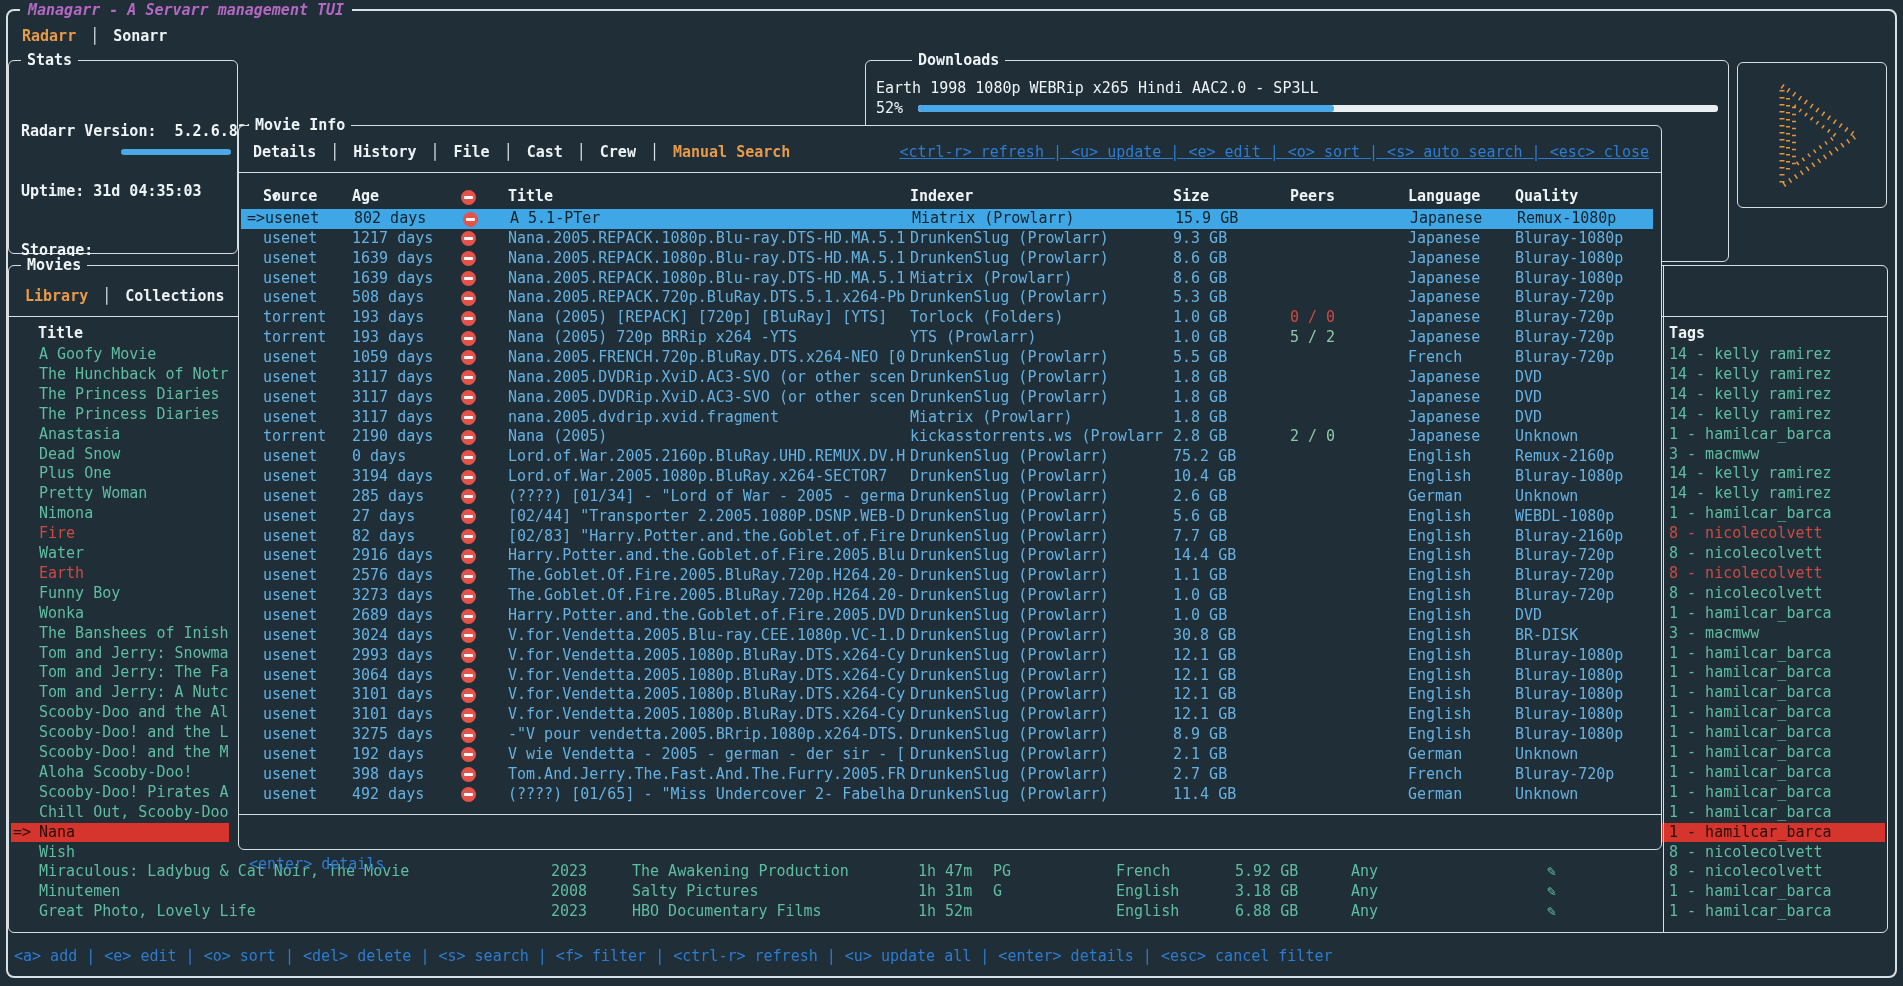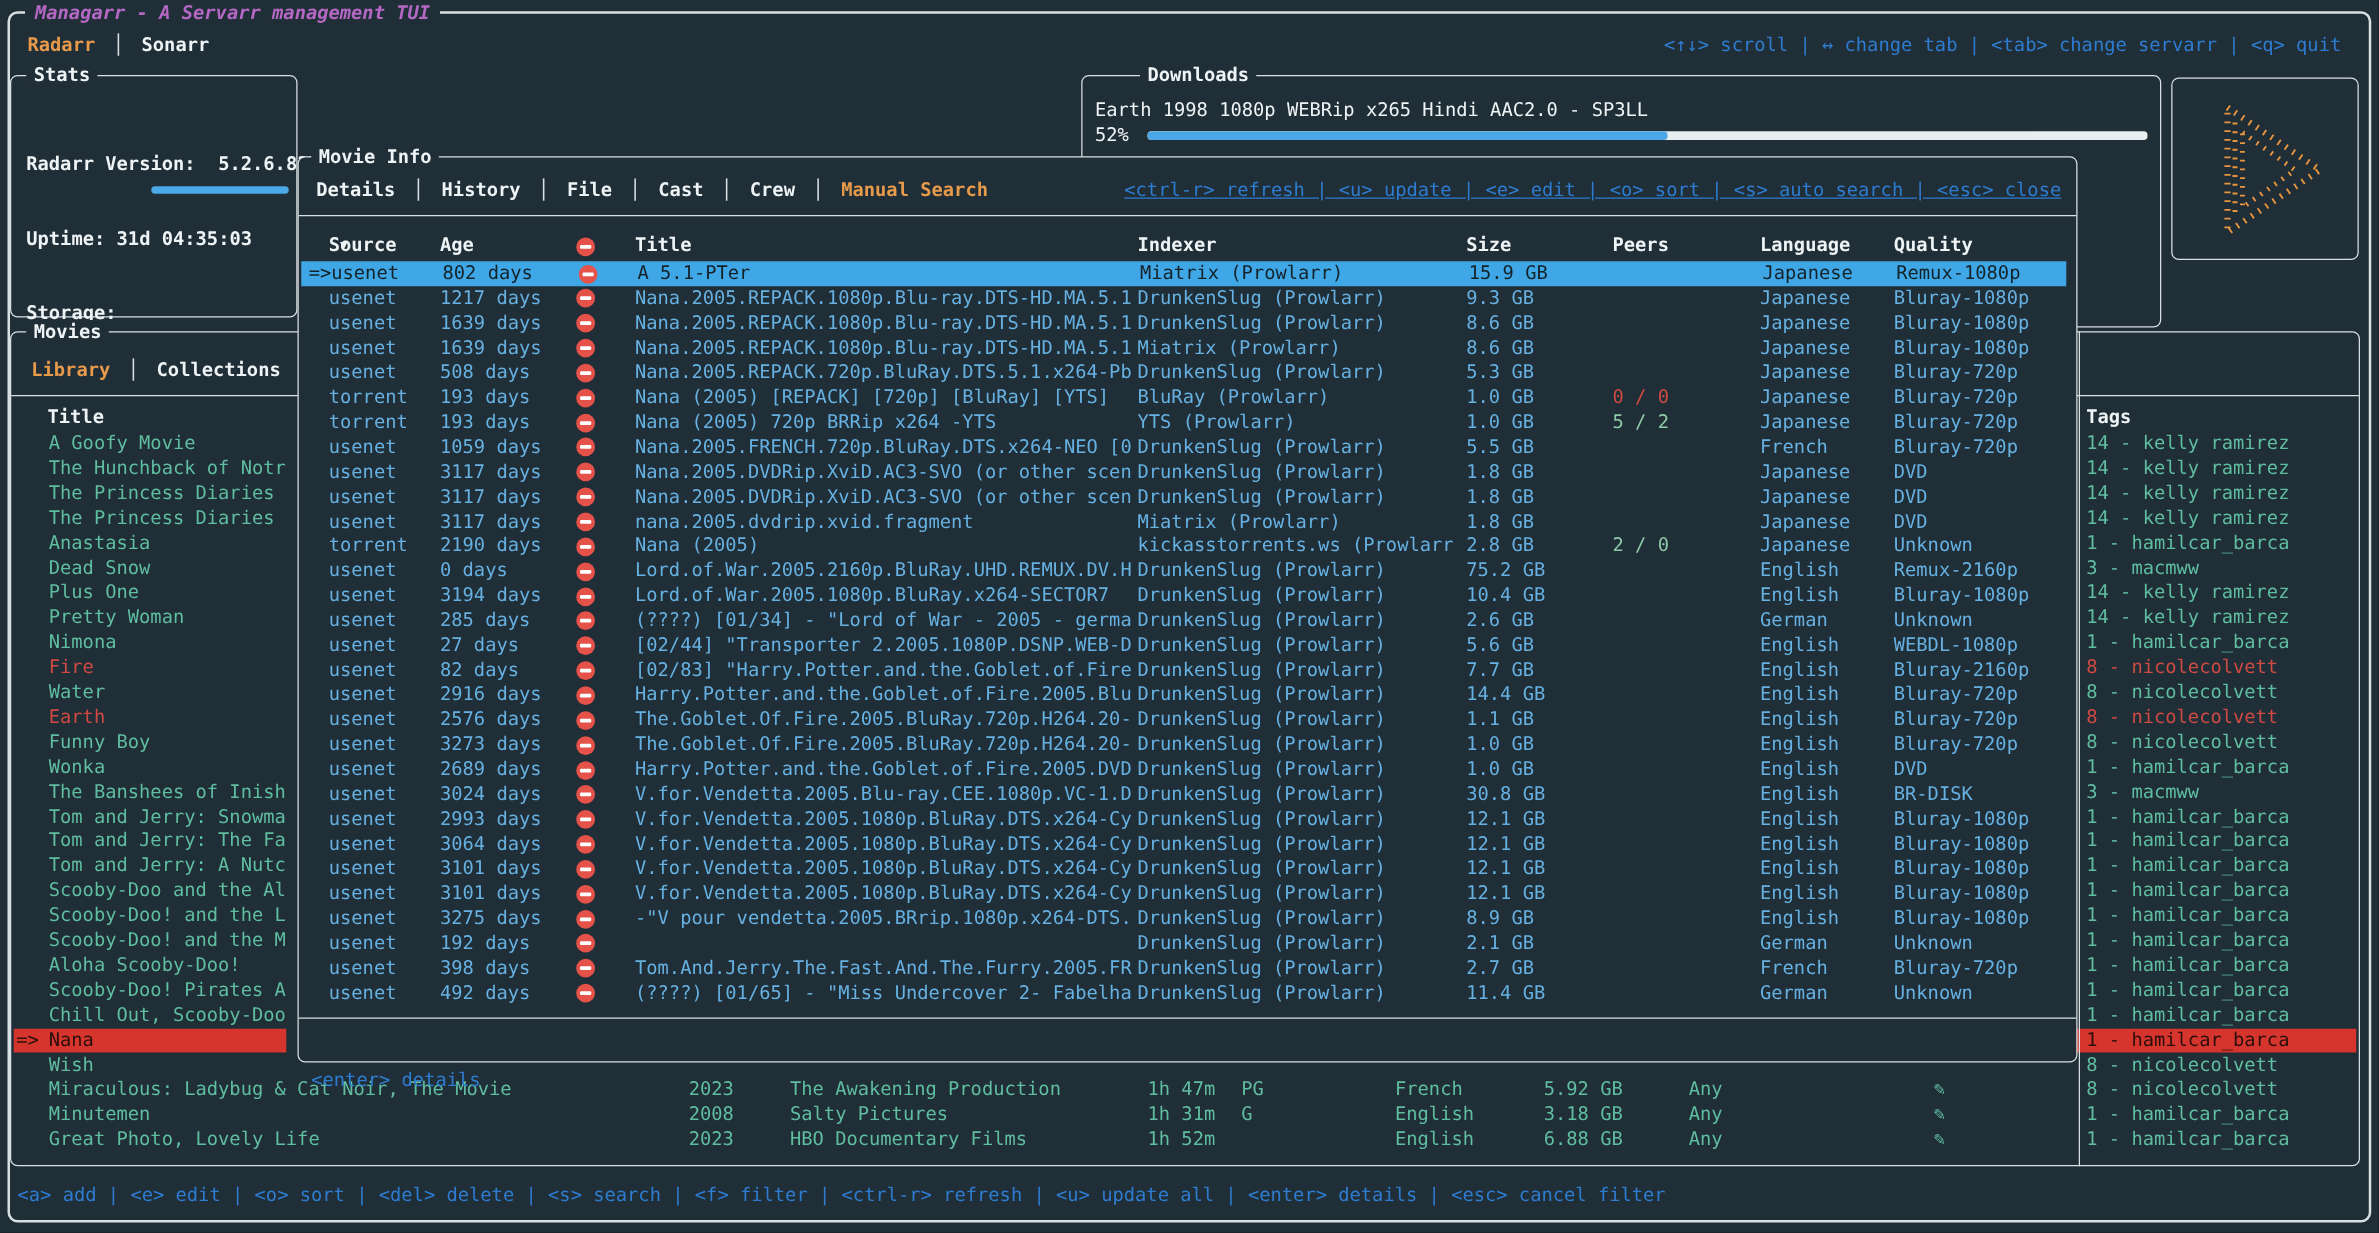--- a/index.html
+++ b/index.html
@@ -51,21 +51,20 @@
 </style>
 </head>
 <body>
 
 <div class="app">
   <div class="outer"></div>
 
   <span class="abs" style="left:20px;top:1px;background:var(--bg);padding:0 8px;color:var(--magenta);font-weight:bold;font-style:italic;">Managarr - A Servarr management TUI</span>
 
   <div class="tabs abs" style="position:absolute;left:22px;top:27px;"><span class="tab active">Radarr</span><span class="tabdiv">│</span><span class="tab">Sonarr</span></div>
-  <span class="abs kb" style="right:30px;top:27px;">&lt;↑↓&gt; scroll | ↔ change tab | &lt;tab&gt; change servarr | &lt;q&gt; quit</span>
 
   <div class="panel" style="left:8px;top:60px;width:230px;height:194px;">
     <span class="ptitle">Stats</span>
     <div style="position:absolute;left:12px;top:22px;right:6px;line-height:19.7px;white-space:pre;">
       <div><span class="bold">Radarr Version:</span><span class="bold">  </span><span class="bold">5.2.6.8376</span></div>
       <div><span class="bold">Uptime:</span><span class="bold"> </span><span class="bold">31d 04:35:03</span></div>
       <div class="bold">Storage:</div>
       <div><span>Disk 1: 56%</span></div>
       <div class="bold">Root Folders:</div>
       <div>/nfs/movies: 11511.43 GB</div>
@@ -311,21 +310,21 @@
           <span class="c-idx">DrunkenSlug (Prowlarr)</span>
           <span class="c-size">5.3 GB</span>
           <span class="c-lang">Japanese</span>
           <span class="c-qual">Bluray-720p</span>
         </div>
         <div class="row trow" style="top: 182.25px;">
           <span class="c-src">torrent</span>
           <span class="c-age">193 days</span>
           <span class="noentry c-ico"></span>
           <span class="c-title">Nana (2005) [REPACK] [720p] [BluRay] [YTS]</span>
-          <span class="c-idx">BluRay (Prowlarr)</span>
+          <span class="c-idx">Torlock (Folders)</span>
           <span class="c-size">1.0 GB</span>
           <span class="c-peers peers-down">0 / 0</span>
           <span class="c-lang">Japanese</span>
           <span class="c-qual">Bluray-720p</span>
         </div>
         <div class="row trow" style="top: 202.1px;">
           <span class="c-src">torrent</span>
           <span class="c-age">193 days</span>
           <span class="noentry c-ico"></span>
           <span class="c-title">Nana (2005) 720p BRRip x264 -YTS</span>
@@ -533,20 +532,21 @@
           <span class="c-title">-"V pour vendetta.2005.BRrip.1080p.x264-DTS.</span>
           <span class="c-idx">DrunkenSlug (Prowlarr)</span>
           <span class="c-size">8.9 GB</span>
           <span class="c-lang">English</span>
           <span class="c-qual">Bluray-1080p</span>
         </div>
         <div class="row trow" style="top: 618.95px;">
           <span class="c-src">usenet</span>
           <span class="c-age">192 days</span>
           <span class="noentry c-ico"></span>
+          <span class="c-title">V wie Vendetta - 2005 - german - der sir - [</span>
           <span class="c-idx">DrunkenSlug (Prowlarr)</span>
           <span class="c-size">2.1 GB</span>
           <span class="c-lang">German</span>
           <span class="c-qual">Unknown</span>
         </div>
         <div class="row trow" style="top: 638.8px;">
           <span class="c-src">usenet</span>
           <span class="c-age">398 days</span>
           <span class="noentry c-ico"></span>
           <span class="c-title">Tom.And.Jerry.The.Fast.And.The.Furry.2005.FR</span>

